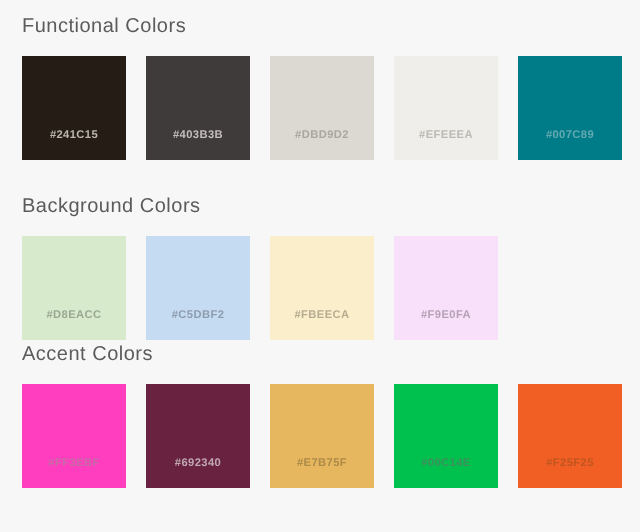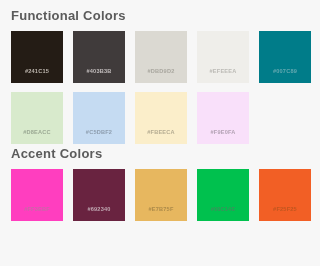--- a/index.html
+++ b/index.html
@@ -17,26 +17,26 @@
     width: 320px;
     height: 266px;
     box-sizing: border-box;
     padding: 0;
     position: relative;
   }
   .section {
     position: relative;
   }
   .section-title {
-    font-size: 13px;
+    font-size: 10px;
     color: #5b5b5b;
     letter-spacing: 0.25px;
     padding-left: 11px;
     margin: 0;
-    font-weight: bold;
+    font-weight: normal;
     line-height: 1;
   }
   .swatch-row {
     display: flex;
     padding-left: 11px;
     gap: 10px;
   }
   .swatch {
     width: 52px;
     height: 52px;
@@ -82,20 +82,21 @@
       <div class="swatch" style="background-color: rgb(239, 238, 234);">
         <span class="swatch-label" style="color: rgb(187, 186, 181);">#EFEEEA</span>
       </div>
       <div class="swatch" style="background-color: rgb(0, 124, 137);">
         <span class="swatch-label" style="color: rgb(99, 169, 177);">#007C89</span>
       </div>
     </div>
   </div>
 
   <div class="section" id="section-background">
+    <div class="section-title">Background Colors</div>
     <div class="swatch-row">
       <div class="swatch" style="background-color: rgb(216, 234, 204);">
         <span class="swatch-label" style="color: rgb(154, 168, 147);">#D8EACC</span>
       </div>
       <div class="swatch" style="background-color: rgb(197, 219, 242);">
         <span class="swatch-label" style="color: rgb(141, 157, 174);">#C5DBF2</span>
       </div>
       <div class="swatch" style="background-color: rgb(251, 238, 202);">
         <span class="swatch-label" style="color: rgb(181, 172, 146);">#FBEECA</span>
       </div>

